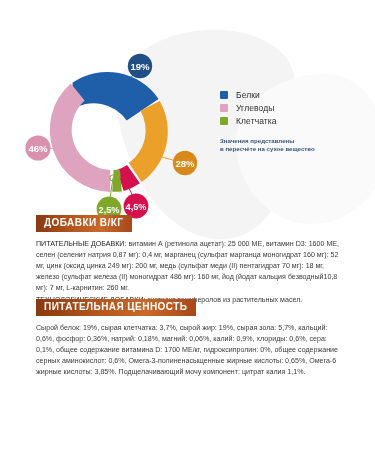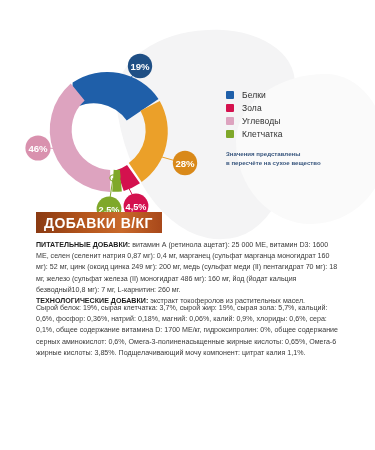--- a/index.html
+++ b/index.html
@@ -45,21 +45,21 @@
     top: 40px;
     width: 215px;
     height: 180px;
     z-index: 2;
   }
   .chart-area svg { display: block; }
 
   
   .legend {
     position: absolute;
-    left: 226px;
+    left: 220px;
     top: 88px;
     width: 145px;
     z-index: 3;
   }
   .legend-row {
     display: flex;
     align-items: center;
     height: 13.2px;
   }
   .legend-swatch {
@@ -93,37 +93,37 @@
     z-index: 3;
   }
   #sec-additives { top: 212px; }
   #sec-nutrition { top: 296px; }
 
   .banner {
     display: inline-block;
     padding: 3.5px 9px 3.5px 8px;
     background: linear-gradient(90deg, #8a3a12 0%, #b4551c 38%, #c9692a 68%, #a8481a 100%);
     color: #ffffff;
-    font-size: 14px;
+    font-size: 10px;
     font-weight: bold;
     letter-spacing: 0.45px;
     line-height: 1;
     white-space: nowrap;
   }
 
   .body-text {
     margin-top: 7px;
     font-size: 7.1px;
     line-height: 1.58;
     color: #3a3a3a;
     text-align: left;
   }
   .body-text b {
     color: #1d1d1d;
-    font-weight: bold;
+    font-weight: normal;
   }
   .body-text p { margin: 0; }
   .body-text p + p { margin-top: 0px; }
 </style>
 </head>
 <body>
 
 <div class="bg-swoosh-a"></div>
 <div class="bg-swoosh-b"></div>
 
@@ -179,24 +179,20 @@
     </g>
   </svg>
 </div>
 
 <div class="legend">
   <div class="legend-row">
     <span class="legend-swatch" style="background:#1f5fa9"></span>
     <span class="legend-label">Белки</span>
   </div>
   <div class="legend-row">
-    <span class="legend-swatch" style="background:#d4114e"></span>
-    <span class="legend-label">Зола</span>
-  </div>
-  <div class="legend-row">
     <span class="legend-swatch" style="background:#dda3bf"></span>
     <span class="legend-label">Углеводы</span>
   </div>
   <div class="legend-row">
     <span class="legend-swatch" style="background:#7fa82a"></span>
     <span class="legend-label">Клетчатка</span>
   </div>
 
   <div class="legend-note">
     <div>Значения представлены</div>
@@ -206,16 +202,17 @@
 
 <div class="section" id="sec-additives">
   <div class="banner">ДОБАВКИ В/КГ</div>
   <div class="body-text">
     <p><b>ПИТАТЕЛЬНЫЕ ДОБАВКИ:</b><span> витамин А (ретинола ацетат): 25 000 МЕ, витамин D3: 1600 МЕ, селен (селенит натрия 0,87 мг): 0,4 мг, марганец (сульфат марганца моногидрат 160 мг): 52 мг, цинк (оксид цинка 249 мг): 200 мг, медь (сульфат меди (II) пентагидрат 70 мг): 18 мг, железо (сульфат железа (II) моногидрат 486 мг): 160 мг, йод (йодат кальция безводный10,8 мг): 7 мг, L-карнитин: 260 мг.</span></p>
     <p><b>ТЕХНОЛОГИЧЕСКИЕ ДОБАВКИ:</b><span> экстракт токоферолов из растительных масел.</span></p>
   </div>
 </div>
 
 <div class="section" id="sec-nutrition">
+  <div class="banner">ПИТАТЕЛЬНАЯ ЦЕННОСТЬ</div>
   <div class="body-text">
     <p>Сырой белок: 19%, сырая клетчатка: 3,7%, сырой жир: 19%, сырая зола: 5,7%, кальций: 0,6%, фосфор: 0,36%, натрий: 0,18%, магний: 0,06%, калий: 0,9%, хлориды: 0,6%, сера: 0,1%, общее содержание витамина D: 1700 МЕ/кг, гидроксипролин: 0%, общее содержание серных аминокислот: 0,6%, Омега-3-полиненасыщенные жирные кислоты: 0,65%, Омега-6 жирные кислоты: 3,85%. Подщелачивающий мочу компонент: цитрат калия 1,1%.</p>
   </div>
 </div>
 
 </body></html>

